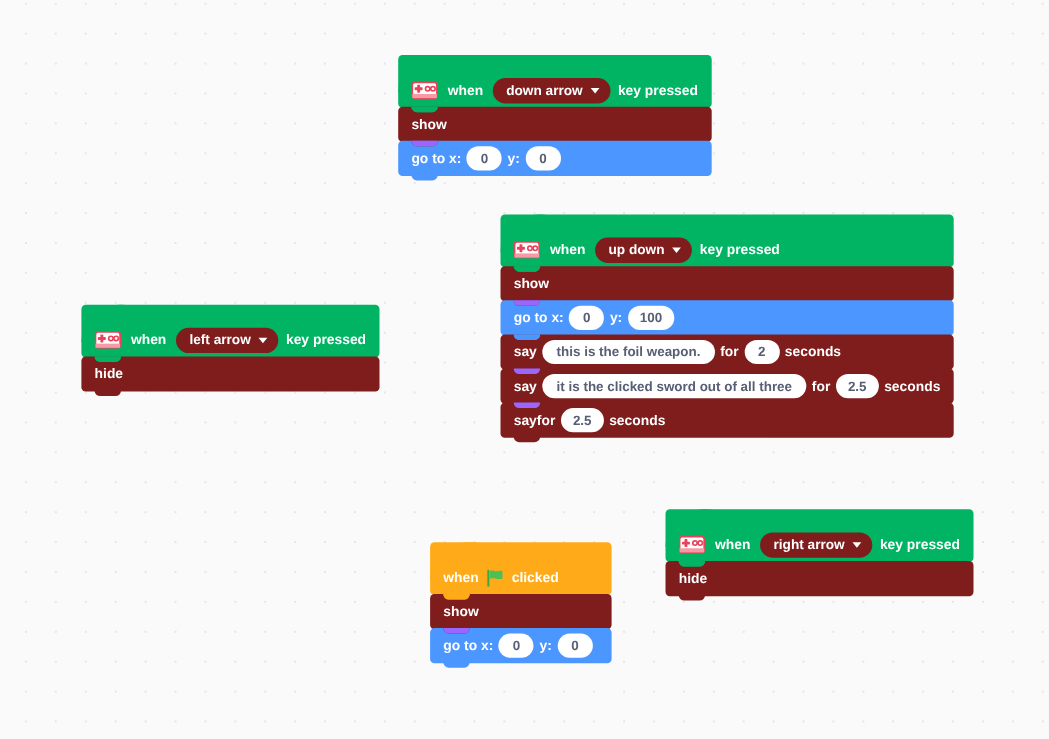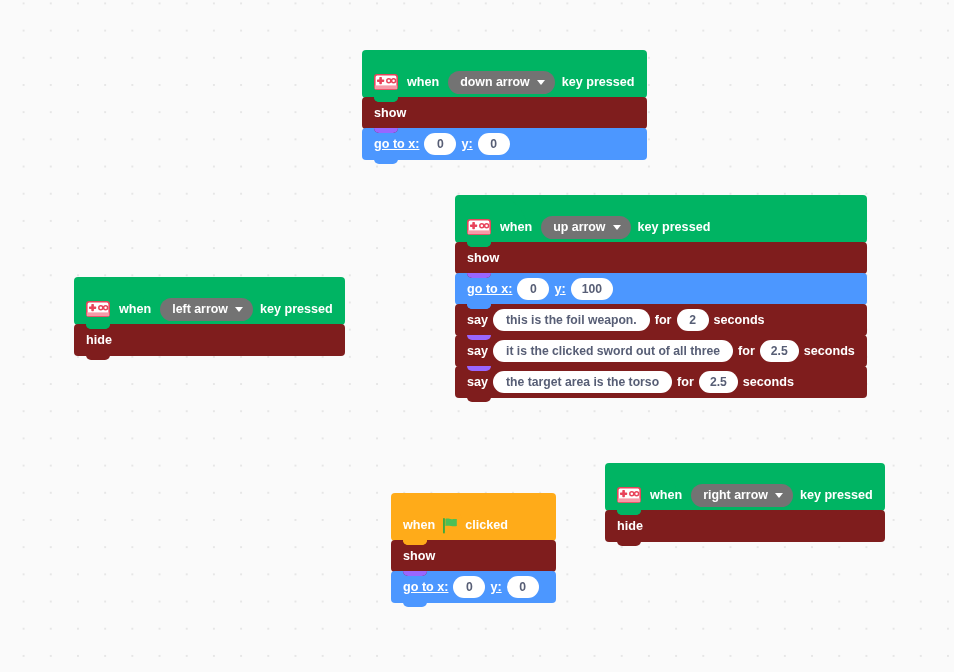--- a/index.html
+++ b/index.html
@@ -108,32 +108,32 @@
     border-radius: 0 0 6px 6px;
     background: inherit;
     z-index: 1;
   }
   .hat > * { position: relative; z-index: 2; }
 
   
   .c-event   { background: #00b463; }
   .c-flag    { background: #ffab19; }
   .c-looks   { background: #7f1d1d; }
-  .c-motion  { background: #4c97ff; text-decoration: underline; }
+  .c-motion  { background: #4c97ff; }
 
   
   .dropdown {
     display: inline-flex;
     align-items: center;
     gap: 7px;
     height: 23px;
     padding: 0 10px 0 12px;
     margin: 0 7px;
     border-radius: 12px;
-    background: #737373;
+    background: #7f1d1d;
     color: #fff;
     font-size: 12.4px;
     font-weight: bold;
     line-height: 1;
   }
   .chev {
     width: 0; height: 0;
     border-left: 4.5px solid transparent;
     border-right: 4.5px solid transparent;
     border-top: 5px solid #ffffff;
@@ -215,21 +215,21 @@
     <rect x="0.8" y="0.8" width="22.4" height="14.4" rx="2.4" fill="#ffffff" stroke="#e8435a" stroke-width="1.6"></rect>
     <rect x="0.8" y="11.4" width="22.4" height="3.8" fill="#f79aa8"></rect>
     <rect x="5.3" y="3.1" width="2.6" height="7.2" rx="0.7" fill="#e8435a"></rect>
     <rect x="3.0" y="5.4" width="7.2" height="2.6" rx="0.7" fill="#e8435a"></rect>
     <circle cx="14.8" cy="6.7" r="2.0" fill="none" stroke="#e8435a" stroke-width="1.5"></circle>
     <circle cx="19.6" cy="6.7" r="2.0" fill="none" stroke="#e8435a" stroke-width="1.5"></circle>
   </svg>
         <span class="lbl">when</span>
         <span class="sep"></span>
         <span class="dropdown">
-             <span>up arrow</span>
+             <span>up down</span>
              <span class="chev"></span>
            </span>
         <span class="lbl">key pressed</span>
       </div>
       <div class="blk stack joined c-looks" style="--above: #00b463;">
         <span class="lbl">show</span>
       </div>
       <div class="blk stack joined c-motion" style="--above: #9966ff;">
         <span class="lbl">go to x:</span>
               <span class="inp">0</span>
@@ -245,21 +245,20 @@
       </div>
       <div class="blk stack joined c-looks" style="--above: #9966ff;">
         <span class="lbl">say</span>
               <span class="inp text">it is the clicked sword out of all three</span>
               <span class="lbl">for</span>
               <span class="inp">2.5</span>
               <span class="lbl">seconds</span>
       </div>
       <div class="blk stack joined c-looks" style="--above: #9966ff;">
         <span class="lbl">say</span>
-              <span class="inp text">the target area is the torso</span>
               <span class="lbl">for</span>
               <span class="inp">2.5</span>
               <span class="lbl">seconds</span>
       </div>
     </div>
     <div class="script" style="left: 74px; top: 277px;">
       <div class="hat c-event">
         <svg class="kbd-icon" viewBox="0 0 24 16">
     <rect x="0.8" y="0.8" width="22.4" height="14.4" rx="2.4" fill="#ffffff" stroke="#e8435a" stroke-width="1.6"></rect>
     <rect x="0.8" y="11.4" width="22.4" height="3.8" fill="#f79aa8"></rect>

